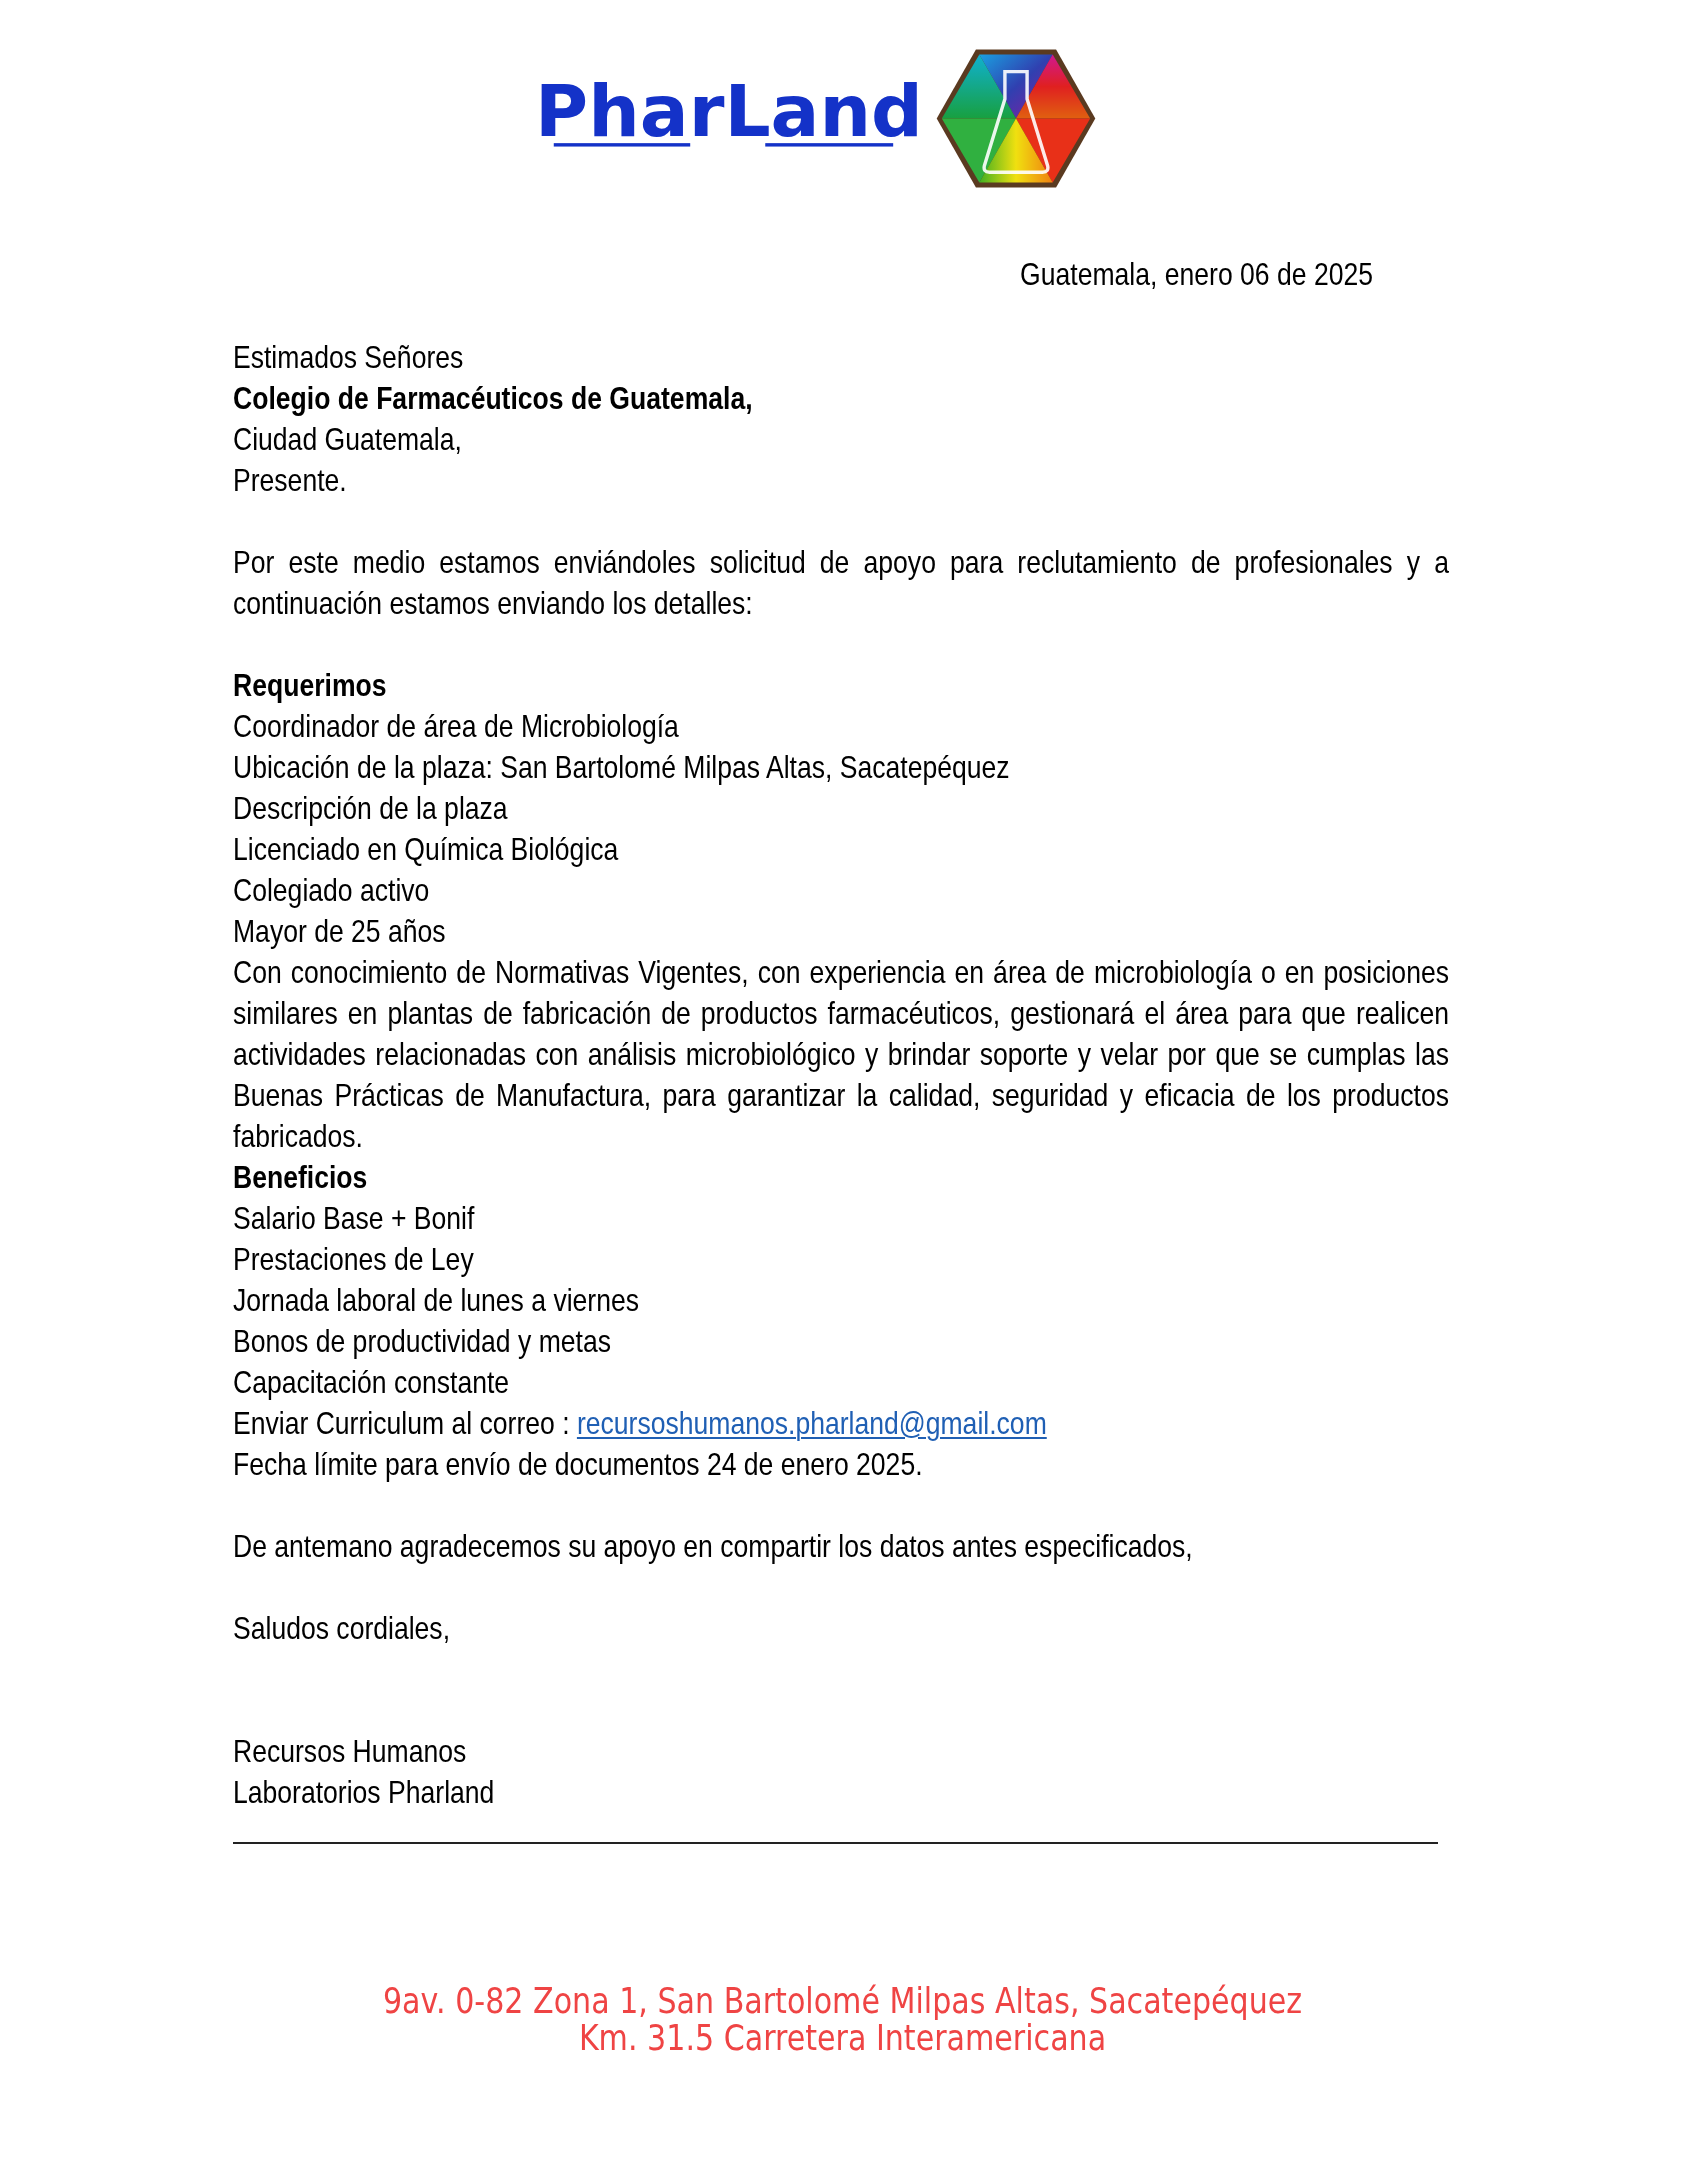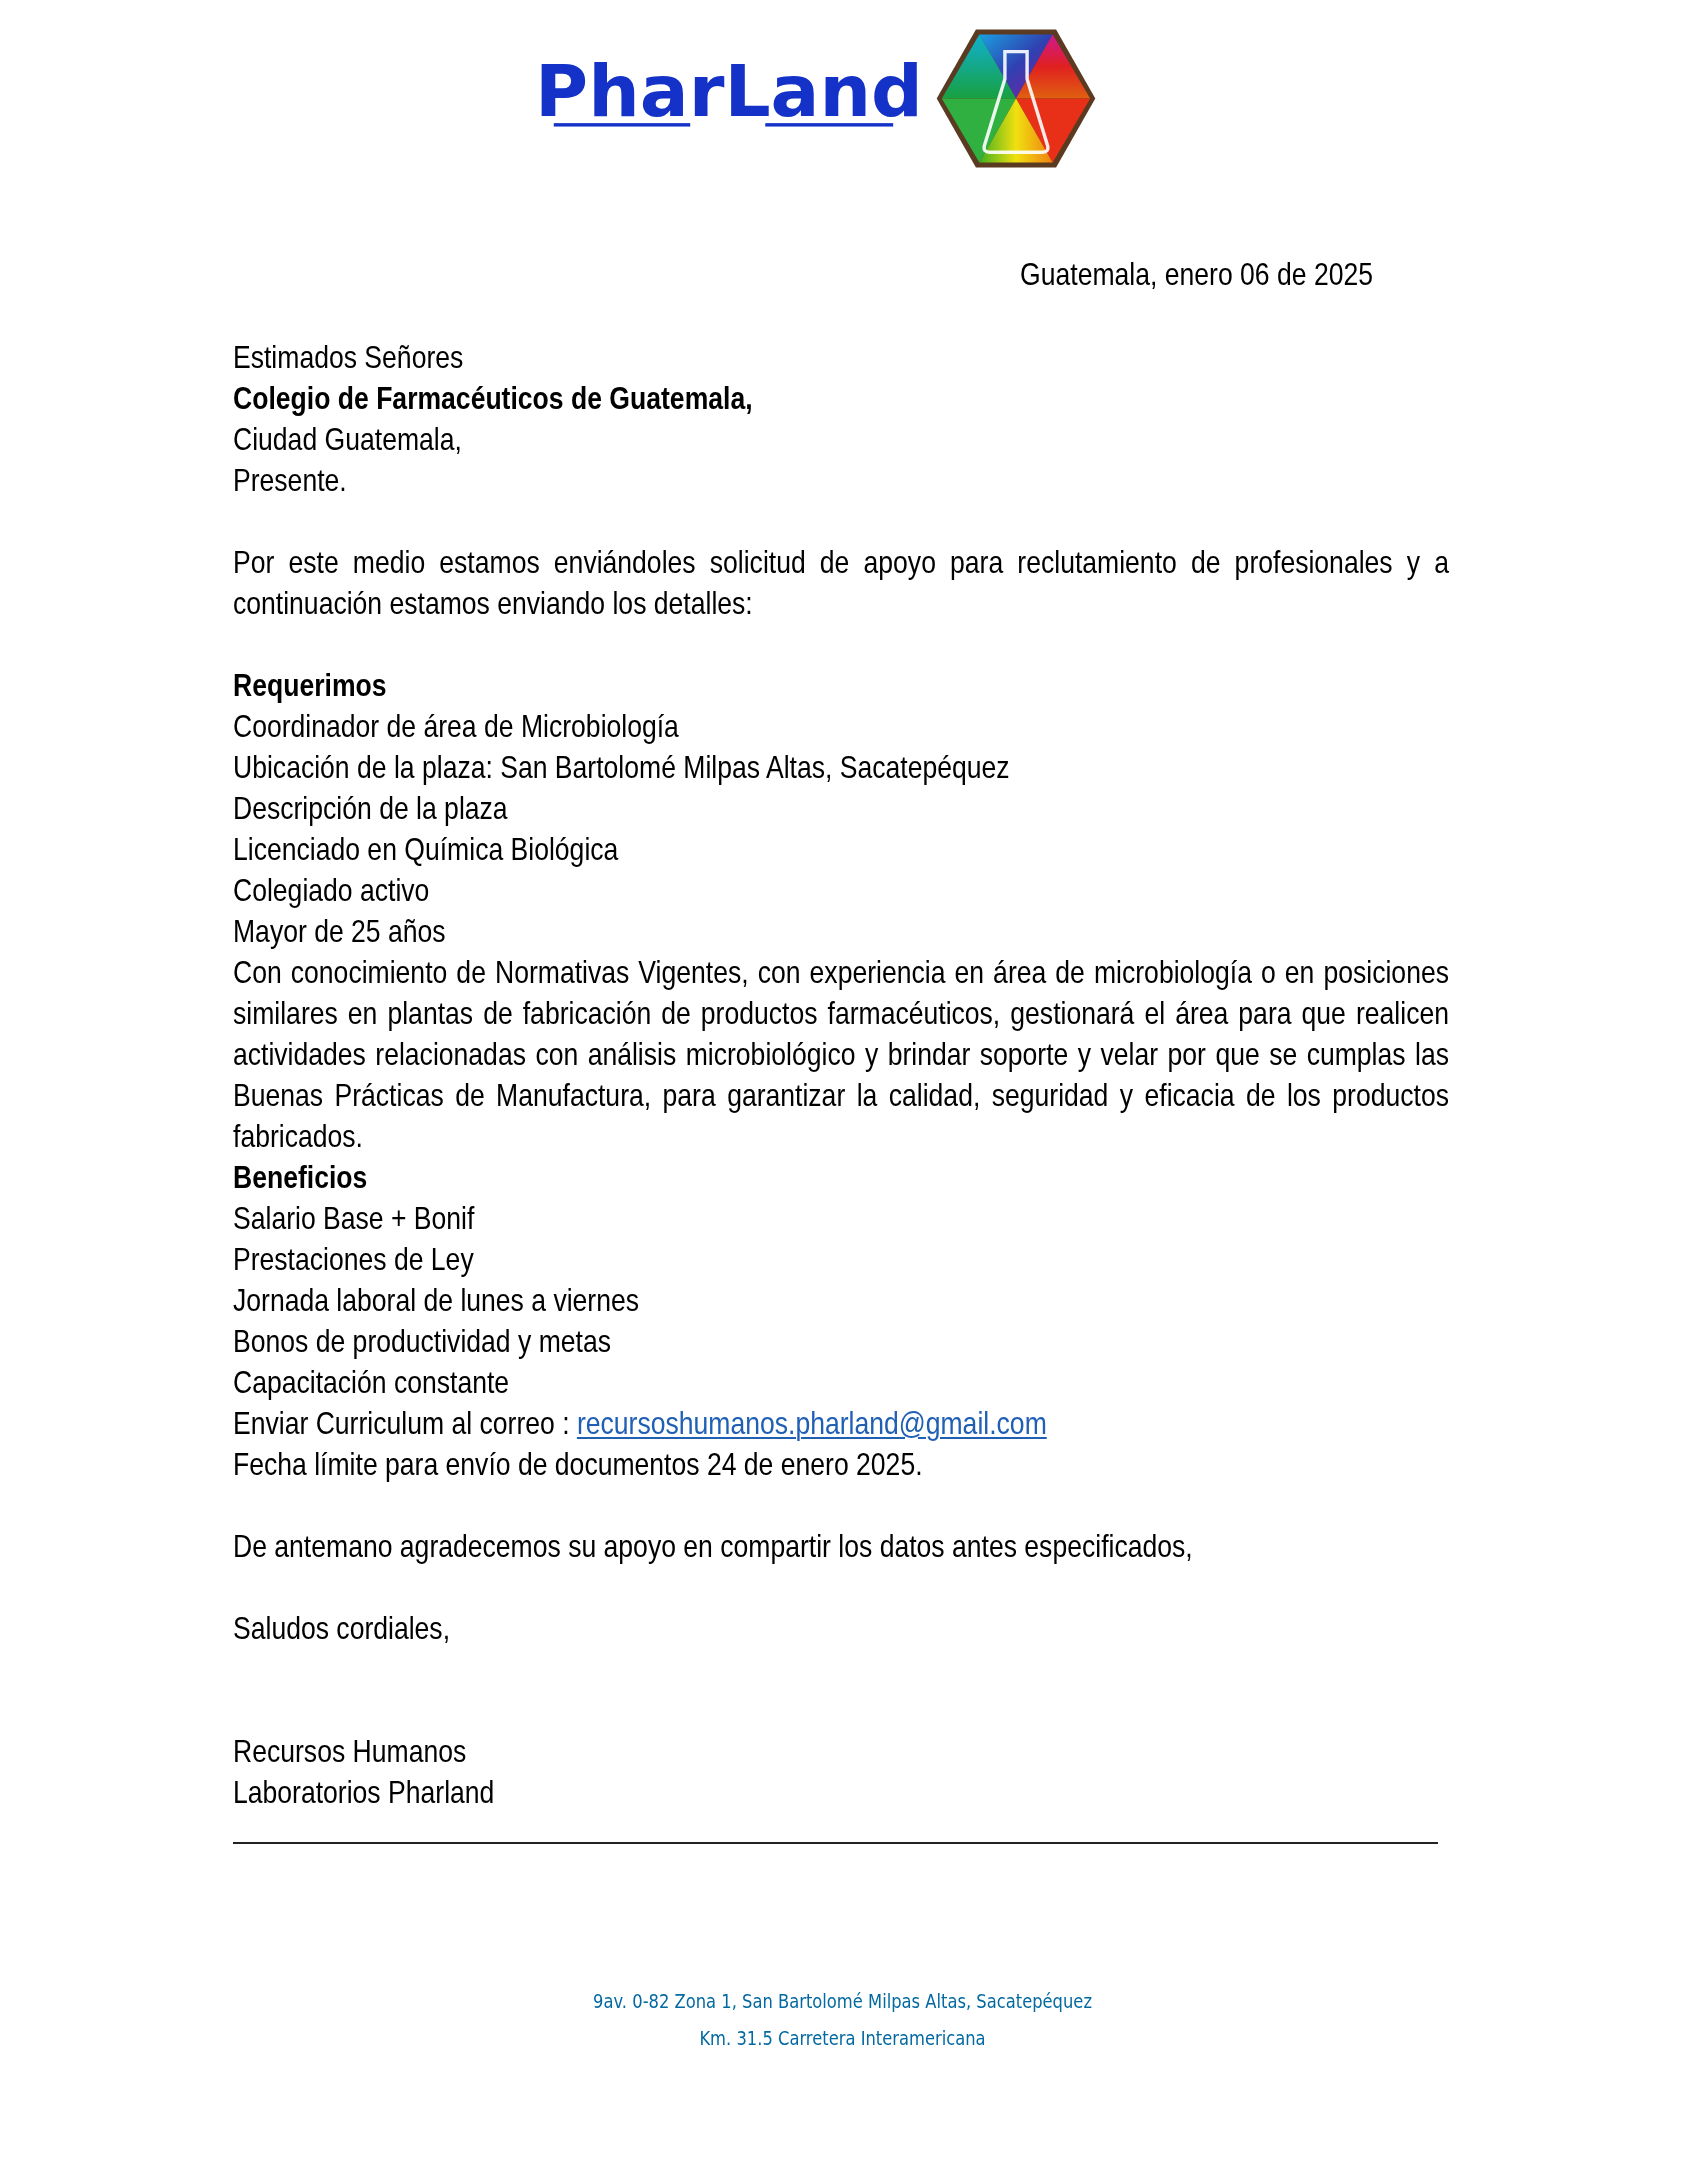--- a/index.html
+++ b/index.html
@@ -1,33 +1,33 @@
 <!DOCTYPE html>
 <html style="font-size:13.6px"><head>
 <meta charset="utf-8">
 <style>
   html, body { margin: 0; padding: 0; background: #ffffff; }
   body { width: 1685px; height: 2181px; position: relative; overflow: hidden; font-family: "Liberation Sans", sans-serif; color: #000; }
 
-  .logo { position: absolute; left: 535px; top: 26px; width: 562px; height: 147px; }
+  .logo { position: absolute; left: 535px; top: 46px; width: 562px; height: 147px; }
   .logo-word { position: absolute; left: 0; top: 34px; width: 394px; height: 70px; }
   .logo-hex { position: absolute; left: 400px; top: 0; width: 162px; height: 145px; }
 
   .date { position: absolute; top: 254px; left: 937px; width: 436px; text-align: right; font-size: 32px; line-height: 41px; transform: scaleX(0.83); transform-origin: right center; white-space: nowrap; }
 
   .body-col { position: absolute; left: 233px; top: 337px; width: 1465px; transform: scaleX(0.83); transform-origin: left top; font-size: 32px; line-height: 41px; }
   .line { display: block; height: 41px; white-space: nowrap; }
   .blank { display: block; height: 41px; }
   .bold { font-weight: bold; }
   .para { display: block; text-align: justify; text-align-last: left; white-space: normal; }
   .link { color: #1f5fb4; text-decoration: underline; text-decoration-thickness: 1.7px; text-underline-offset: 3.4px; cursor: pointer; }
 
   .rule { position: absolute; left: 233px; top: 1842px; width: 1205px; height: 1.7px; background: #222; }
 
-  .footer { position: absolute; left: 0; width: 1685px; top: 1983px; text-align: center; font-family: "DejaVu Sans", sans-serif; font-size: 19px; line-height: 37px; color: #0369a1; }
+  .footer { position: absolute; left: 0; width: 1685px; top: 1983px; text-align: center; font-family: "DejaVu Sans", sans-serif; font-size: 35px; line-height: 37px; color: #ef4444; }
   .footer .fline { display: block; transform: scaleX(0.86); }
 </style>
 </head>
 <body>
 
 <div class="logo">
   <svg class="logo-word" viewBox="0 0 462 82">
     <text x="0" y="66" font-family="DejaVu Sans, sans-serif" font-weight="bold" font-size="84" fill="#1432c8" textLength="455" lengthAdjust="spacingAndGlyphs">PharLand</text>
     <rect x="22" y="74" width="160" height="4" fill="#1432c8"></rect>
     <rect x="270" y="74" width="150" height="4" fill="#1432c8"></rect>

